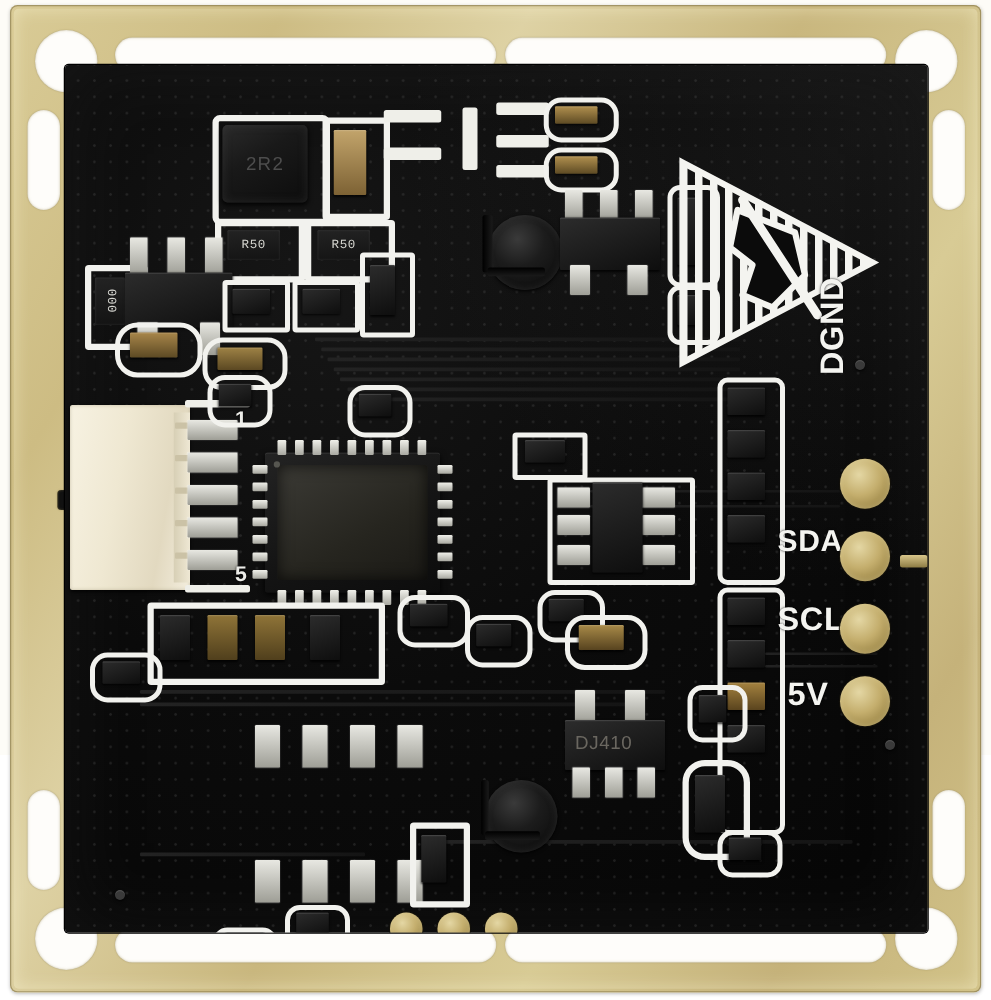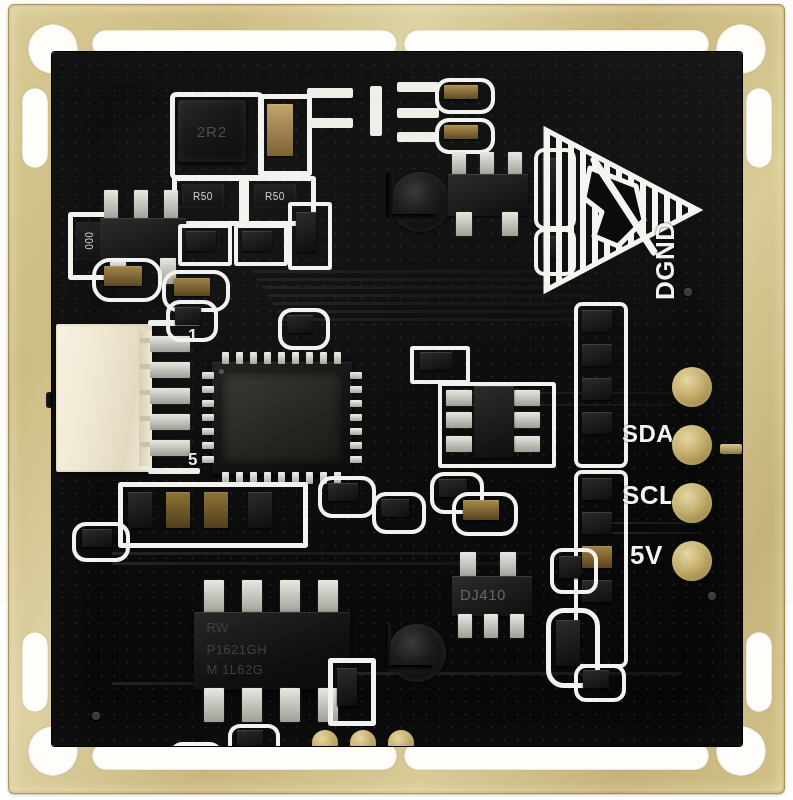--- a/index.html
+++ b/index.html
@@ -103,21 +103,21 @@
   
   .ind{position:absolute;border-radius:4px;
     background:linear-gradient(150deg,#2a2a2a 0%,#191919 40%,#0d0d0d 100%);
     box-shadow:0 2px 4px rgba(0,0,0,.9), inset 0 0 8px rgba(70,70,70,.4);}
   .ind span{position:absolute;inset:0;display:flex;align-items:center;justify-content:center;
     color:#4d4d4d;font-size:15px;letter-spacing:1px;font-family:"Liberation Sans",sans-serif;}
 
   
   .rcode{position:absolute;background:linear-gradient(175deg,#232323,#131313);border-radius:1px;
     display:flex;align-items:center;justify-content:center;
-    color:#d6d6d0;font-size:10px;letter-spacing:.5px;font-family:Liberation Sans, sans-serif;
+    color:#d6d6d0;font-size:10px;letter-spacing:.5px;font-family:Liberation Mono, monospace;
     box-shadow:inset 0 0 2px rgba(255,255,255,.12);}
 
   
   .logo{position:absolute;}
   .logo svg{display:block;}
 
   
   .stext{position:absolute;color:#f4f4f0;font-family:"Liberation Sans",sans-serif;
     font-weight:700;letter-spacing:.5px;text-shadow:0 0 2px rgba(0,0,0,.9);}
   .rot90{transform:rotate(-90deg);transform-origin:left top;white-space:nowrap;}
@@ -390,25 +390,20 @@
     <div class="silk" style="left:378px;top:420px;width:46px;height:34px;border-width:4px;border-radius:14px;"></div>
     <div class="smd" style="left:387px;top:427px;width:28px;height:18px;"></div>
 
     <div class="silk" style="left:400px;top:440px;width:58px;height:36px;border-width:4px;border-radius:16px;"></div>
     <div class="smd" style="left:411px;top:448px;width:36px;height:20px;background:linear-gradient(180deg,#a88a48,#57431f);"></div>
 
     <div class="pad" style="left:152px;top:528px;width:20px;height:34px;"></div>
     <div class="pad" style="left:190px;top:528px;width:20px;height:34px;"></div>
     <div class="pad" style="left:228px;top:528px;width:20px;height:34px;"></div>
     <div class="pad" style="left:266px;top:528px;width:20px;height:34px;"></div>
-    <div class="soic" style="left:142px;top:560px;width:156px;height:78px;">
-      <div class="mark" style="top:10%;">RW</div>
-      <div class="mark" style="top:38%;">P1621GH</div>
-      <div class="mark" style="top:64%;">M 1L62G</div>
-    </div>
     <div class="pad" style="left:152px;top:636px;width:20px;height:34px;"></div>
     <div class="pad" style="left:190px;top:636px;width:20px;height:34px;"></div>
     <div class="pad" style="left:228px;top:636px;width:20px;height:34px;"></div>
     <div class="pad" style="left:266px;top:636px;width:20px;height:34px;"></div>
 
     <div class="screw" style="left:336px;top:572px;width:58px;height:58px;">
       <div class="ph1"></div>
       <div class="ph2"></div>
     </div>
 

